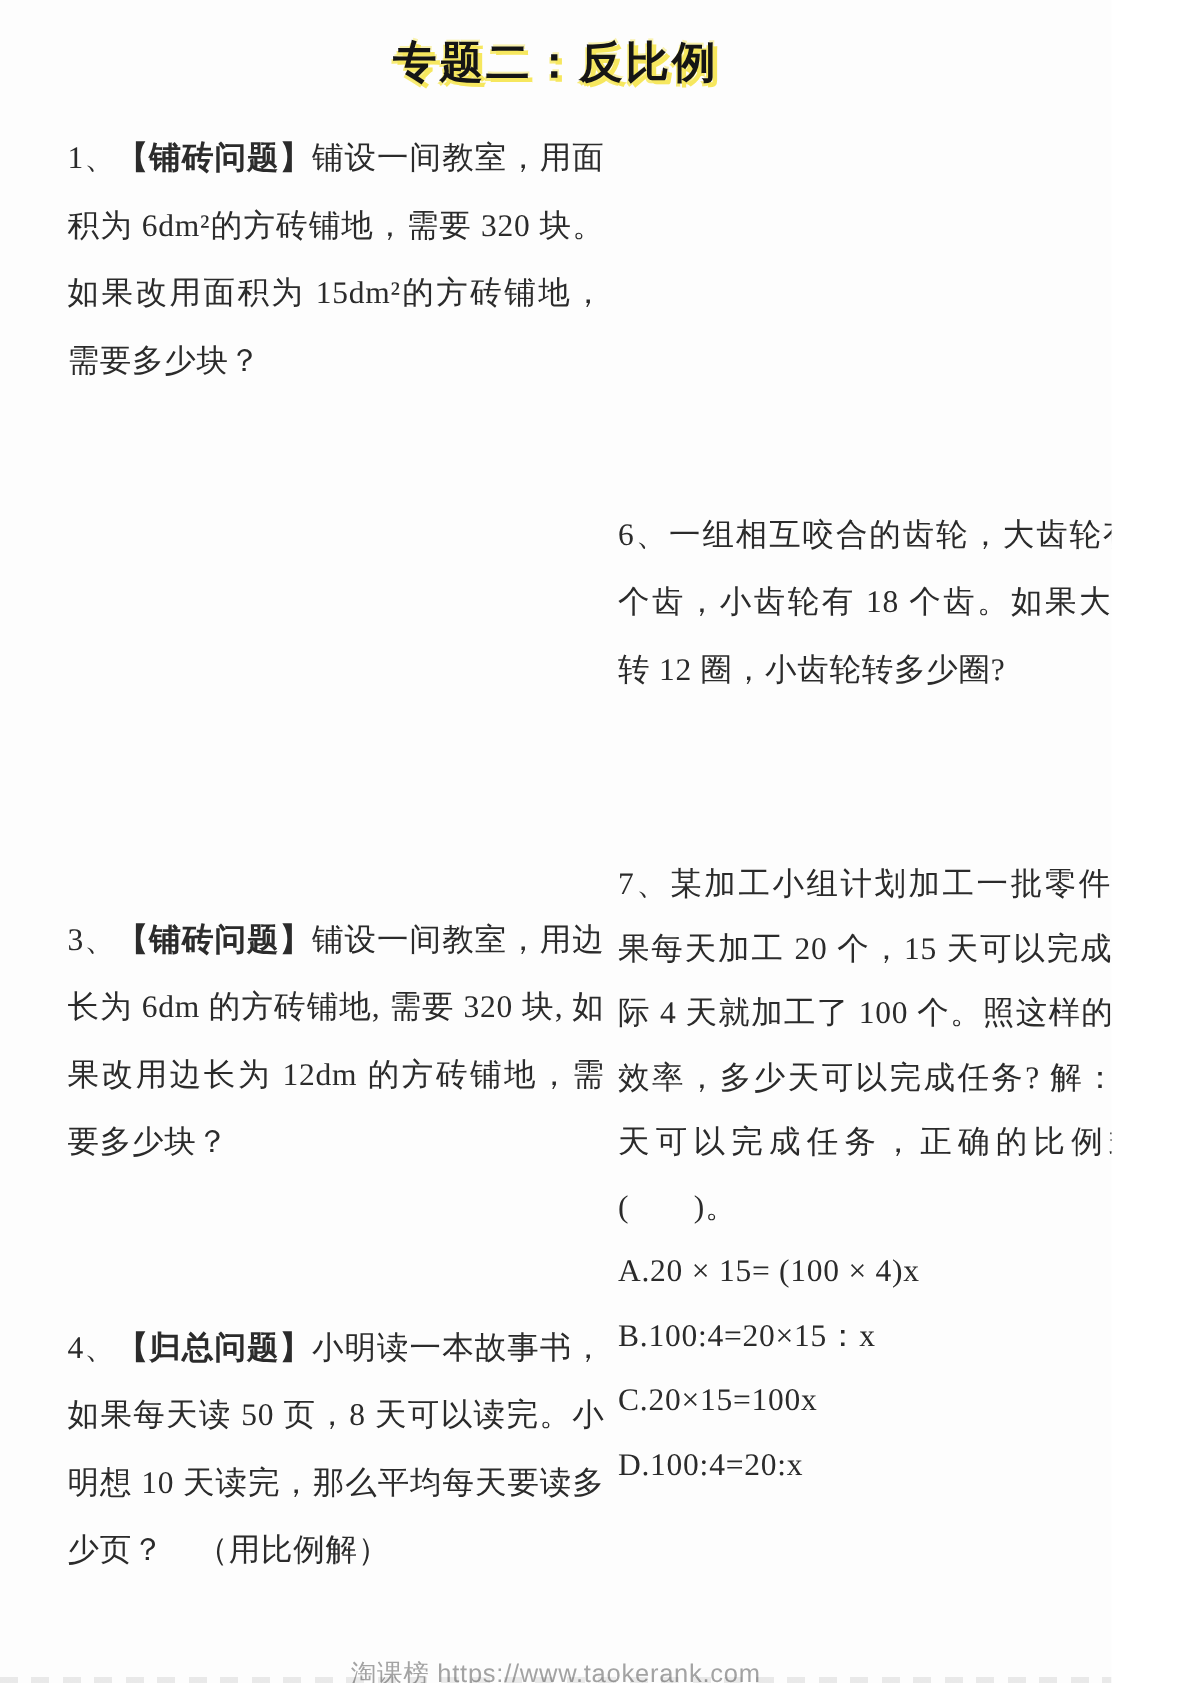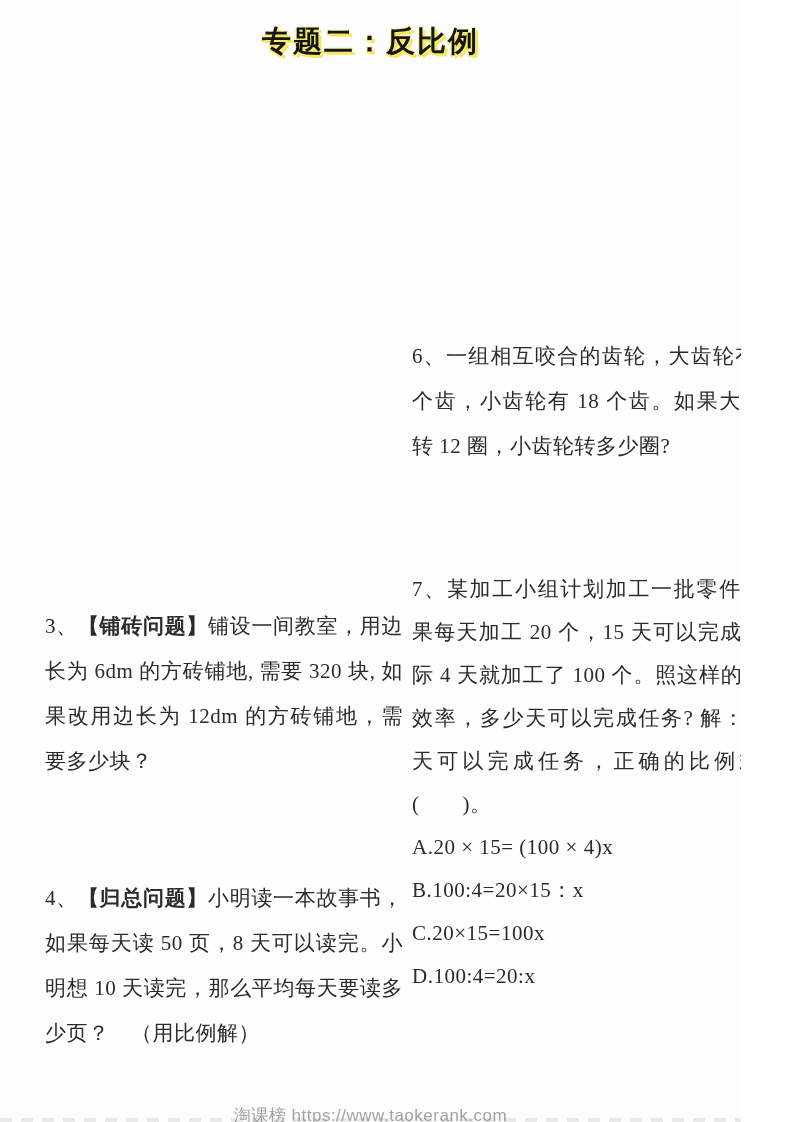--- a/index.html
+++ b/index.html
@@ -46,20 +46,23 @@
     background:repeating-linear-gradient(90deg, rgba(0,0,0,0.08) 0 12px, transparent 12px 21px);
   }
 </style>
 </head>
 <body>
 
 <div class="page">
 
   <h1 class="title">专题二：反比例</h1>
 
+  <div class="problem" id="p1">
+    <span>1、</span><span class="tag">【铺砖问题】</span><span>铺设一间教室，用面积为 6dm²的方砖铺地，需要 320 块。如果改用面积为 15dm²的方砖铺地，需要多少块？</span>
+  </div>
 
 
   <div class="problem" id="p3">
     <span>3、</span><span class="tag">【铺砖问题】</span><span>铺设一间教室，用边长为 6dm 的方砖铺地, 需要 320 块, 如果改用边长为 12dm 的方砖铺地，需要多少块？</span>
   </div>
 
   <div class="problem" id="p4">
     <span>4、</span><span class="tag">【归总问题】</span><span>小明读一本故事书，如果每天读 50 页，8 天可以读完。小明想 10 天读完，那么平均每天要读多少页？　（用比例解）</span>
   </div>
 

